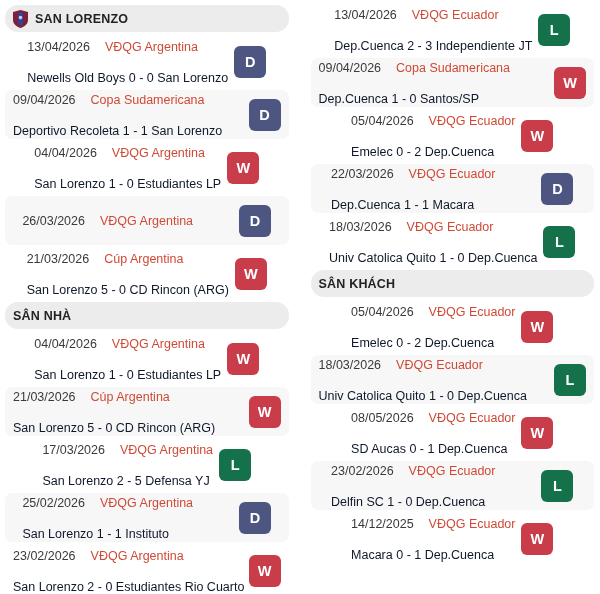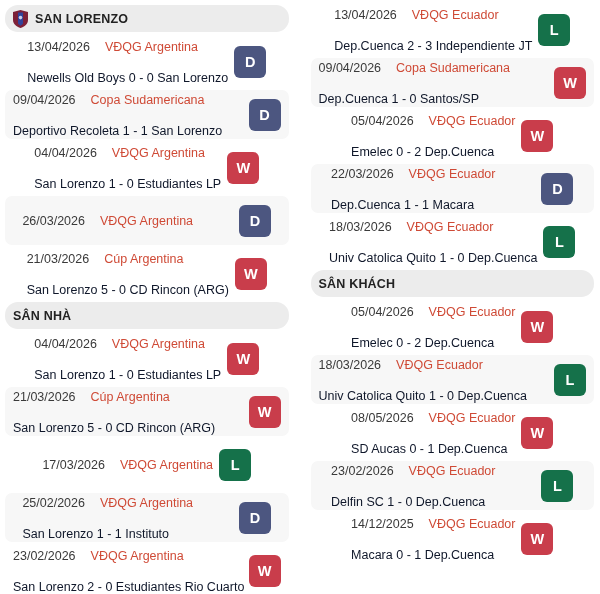--- a/index.html
+++ b/index.html
@@ -141,20 +141,21 @@
             <div class="result">San Lorenzo 5 - 0 CD Rincon (ARG)</div>
           </div>
           <div class="badge" style="background: rgb(201, 61, 75);">W</div>
         </div>
         <div class="match-row">
           <div class="match-info">
             <div class="match-top">
               <span class="date">17/03/2026</span>
               <span class="competition">VĐQG Argentina</span>
             </div>
+            <div class="result">San Lorenzo 2 - 5 Defensa YJ</div>
           </div>
           <div class="badge" style="background: rgb(21, 113, 74);">L</div>
         </div>
         <div class="match-row alt">
           <div class="match-info">
             <div class="match-top">
               <span class="date">25/02/2026</span>
               <span class="competition">VĐQG Argentina</span>
             </div>
             <div class="result">San Lorenzo 1 - 1 Instituto</div>

